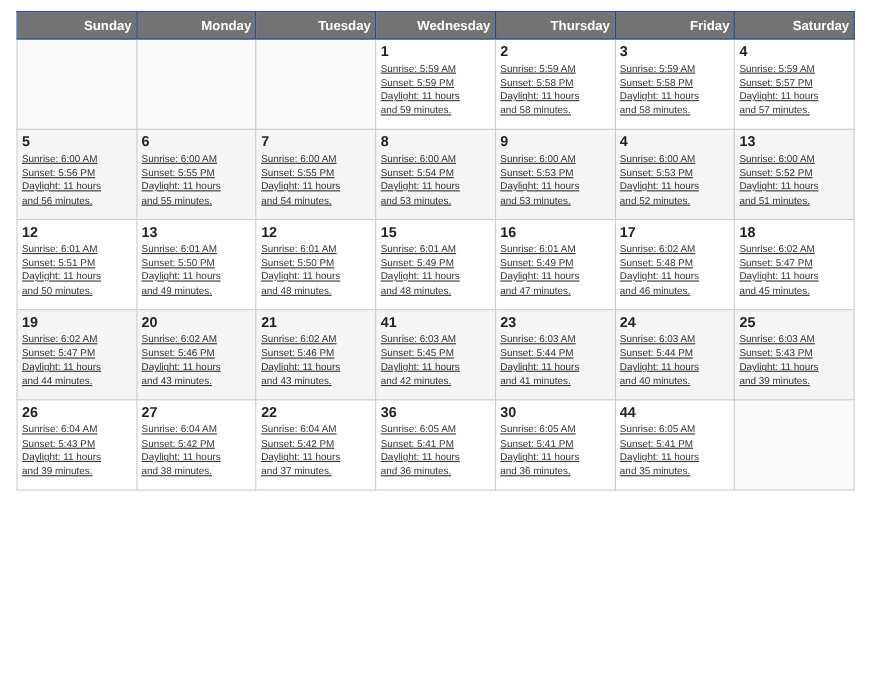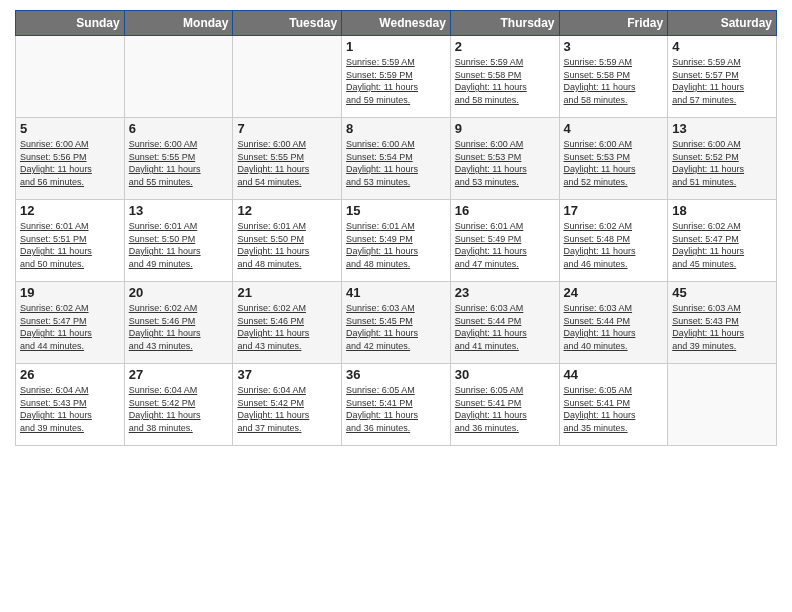--- a/index.html
+++ b/index.html
@@ -293,21 +293,21 @@
 and 41 minutes.</div>
           </td>
           <td>
             <span class="day-number">24</span>
             <div class="day-info" style="white-space: pre-line;">Sunrise: 6:03 AM
 Sunset: 5:44 PM
 Daylight: 11 hours
 and 40 minutes.</div>
           </td>
           <td>
-            <span class="day-number">45</span>
+            <span class="day-number">25</span>
             <div class="day-info" style="white-space: pre-line;">Sunrise: 6:03 AM
 Sunset: 5:43 PM
 Daylight: 11 hours
 and 39 minutes.</div>
           </td>
         </tr>
         <tr>
           <td>
             <span class="day-number">26</span>
             <div class="day-info" style="white-space: pre-line;">Sunrise: 6:04 AM
@@ -316,21 +316,21 @@
 and 39 minutes.</div>
           </td>
           <td>
             <span class="day-number">27</span>
             <div class="day-info" style="white-space: pre-line;">Sunrise: 6:04 AM
 Sunset: 5:42 PM
 Daylight: 11 hours
 and 38 minutes.</div>
           </td>
           <td>
-            <span class="day-number">37</span>
+            <span class="day-number">22</span>
             <div class="day-info" style="white-space: pre-line;">Sunrise: 6:04 AM
 Sunset: 5:42 PM
 Daylight: 11 hours
 and 37 minutes.</div>
           </td>
           <td>
             <span class="day-number">36</span>
             <div class="day-info" style="white-space: pre-line;">Sunrise: 6:05 AM
 Sunset: 5:41 PM
 Daylight: 11 hours

